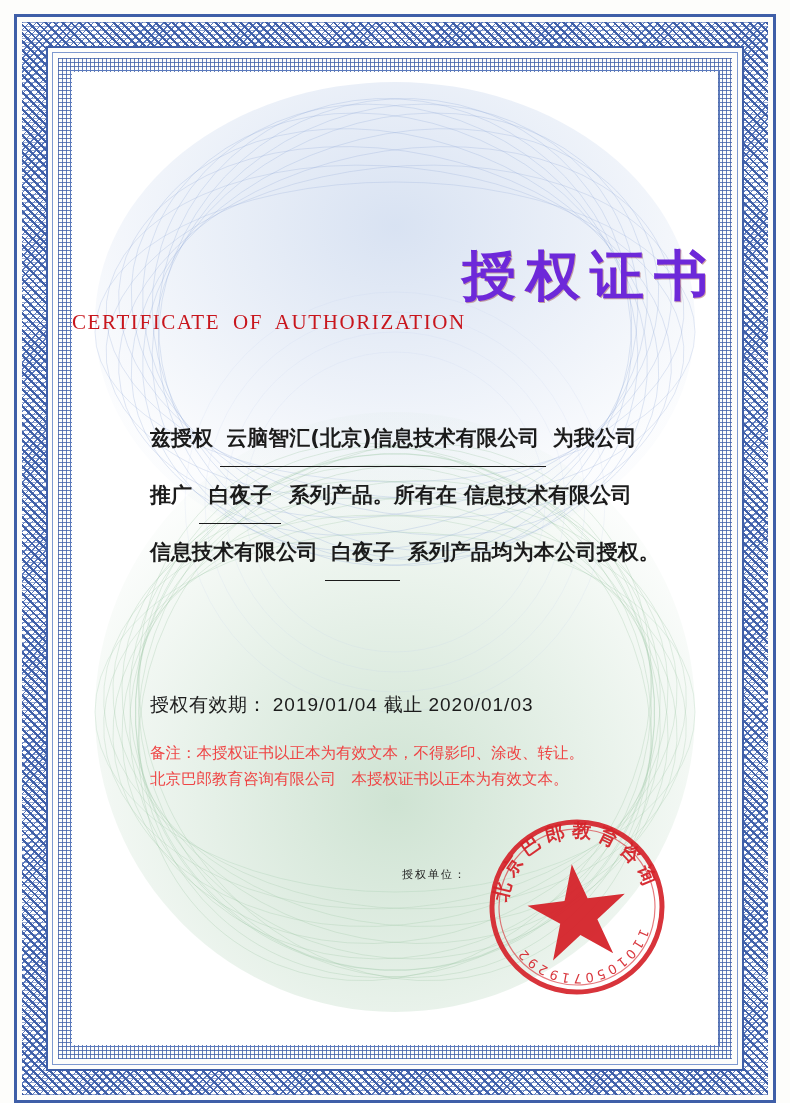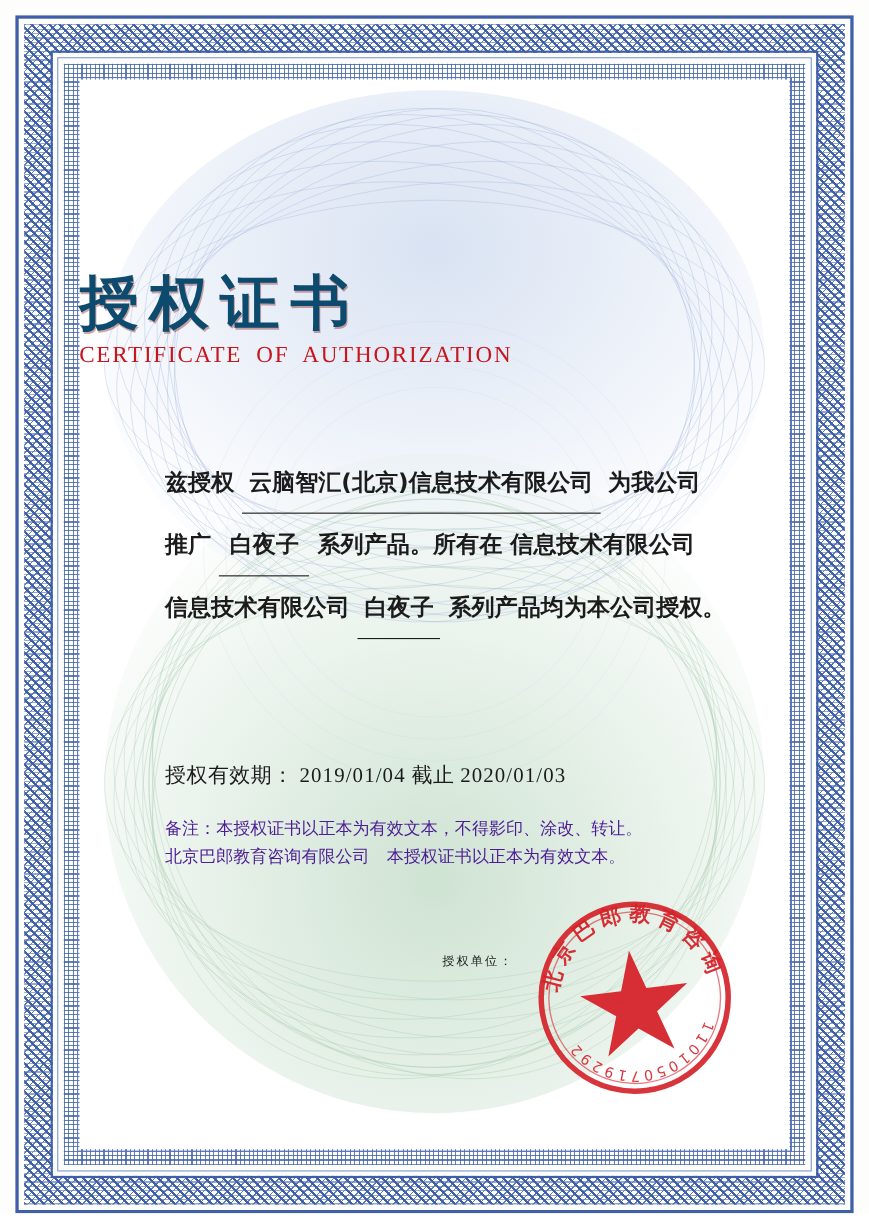--- a/index.html
+++ b/index.html
@@ -90,26 +90,26 @@
   
   .content {
     position: absolute;
     left: 72px; top: 72px; right: 72px; bottom: 72px;
   }
 
   .title-zh {
     position: absolute;
     top: 168px;
     left: 0; right: 0;
-    text-align: left;
+    text-align: right;
     font-family: Liberation Serif, serif;
     font-weight: bold;
     font-size: 54px;
     letter-spacing: 10px;
-    color: #0c4a6e;
+    color: #6d28d9;
     text-shadow: 1px 1px 0 rgba(120,0,0,0.35);
   }
   .title-en {
     position: absolute;
     top: 238px;
     left: 0; right: 0;
     text-align: left;
     font-family: "Liberation Serif", serif;
     font-size: 21px;
     letter-spacing: 1.6px;
@@ -134,34 +134,34 @@
     padding: 0 6px;
     min-width: 40px;
     text-align: center;
   }
   .blank.wide { min-width: 70px; }
 
   .validity {
     position: absolute;
     top: 620px;
     left: 78px;
-    font-family: Liberation Serif, serif;
+    font-family: Liberation Sans, sans-serif;
     font-size: 19px;
     color: #1b1b1b;
     letter-spacing: 0.5px;
   }
   .validity .dates { letter-spacing: 1px; }
 
   .remark {
     position: absolute;
     top: 668px;
     left: 78px;
     font-family: "DejaVu Sans", sans-serif;
     font-size: 15.5px;
-    color: #4c1d95;
+    color: #ef4444;
     line-height: 26px;
   }
 
   .signature-block {
     position: absolute;
     top: 778px;
     left: 330px;
     font-family: Liberation Mono, monospace;
     font-size: 11px;
     color: #1b1b1b;

